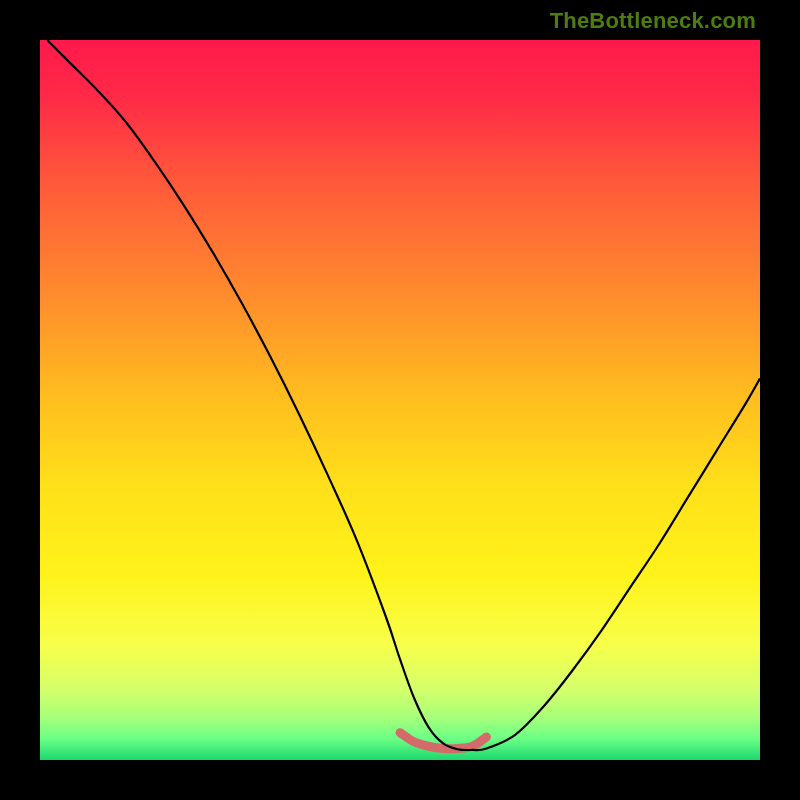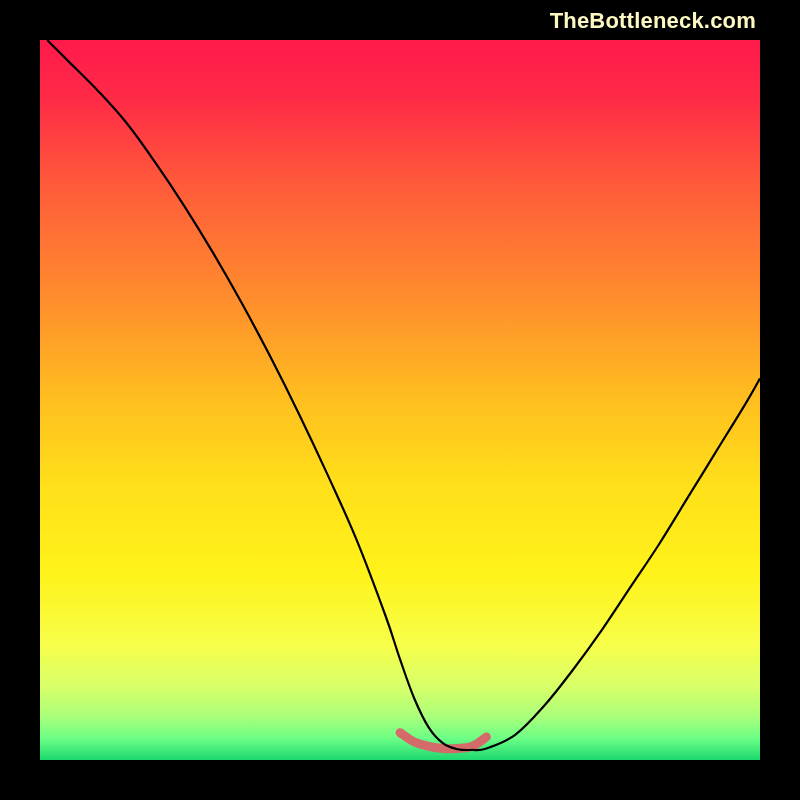--- a/index.html
+++ b/index.html
@@ -40,21 +40,21 @@
     width: 100%;
     height: 100%;
   }
   .watermark {
     position: absolute;
     top: 8px;
     right: 44px;
     font-family: Arial, Helvetica, sans-serif;
     font-size: 22px;
     font-weight: 600;
-    color: #fef9c3;
+    color: #4d7c0f;
     letter-spacing: 0.2px;
   }
 </style>
 </head>
 <body>
 
 <div class="frame">
 
   <div class="plot-area">
     <svg class="gradient" viewBox="0 0 720 720" preserveAspectRatio="none">

